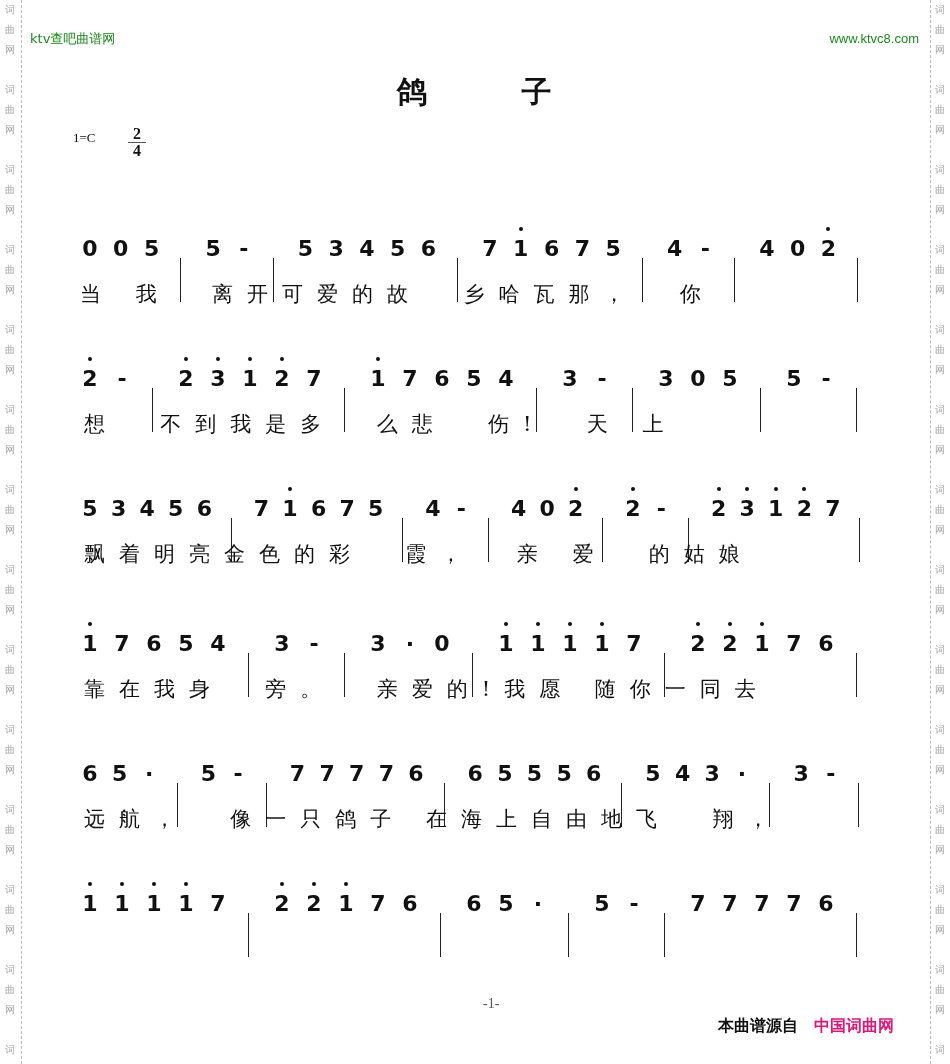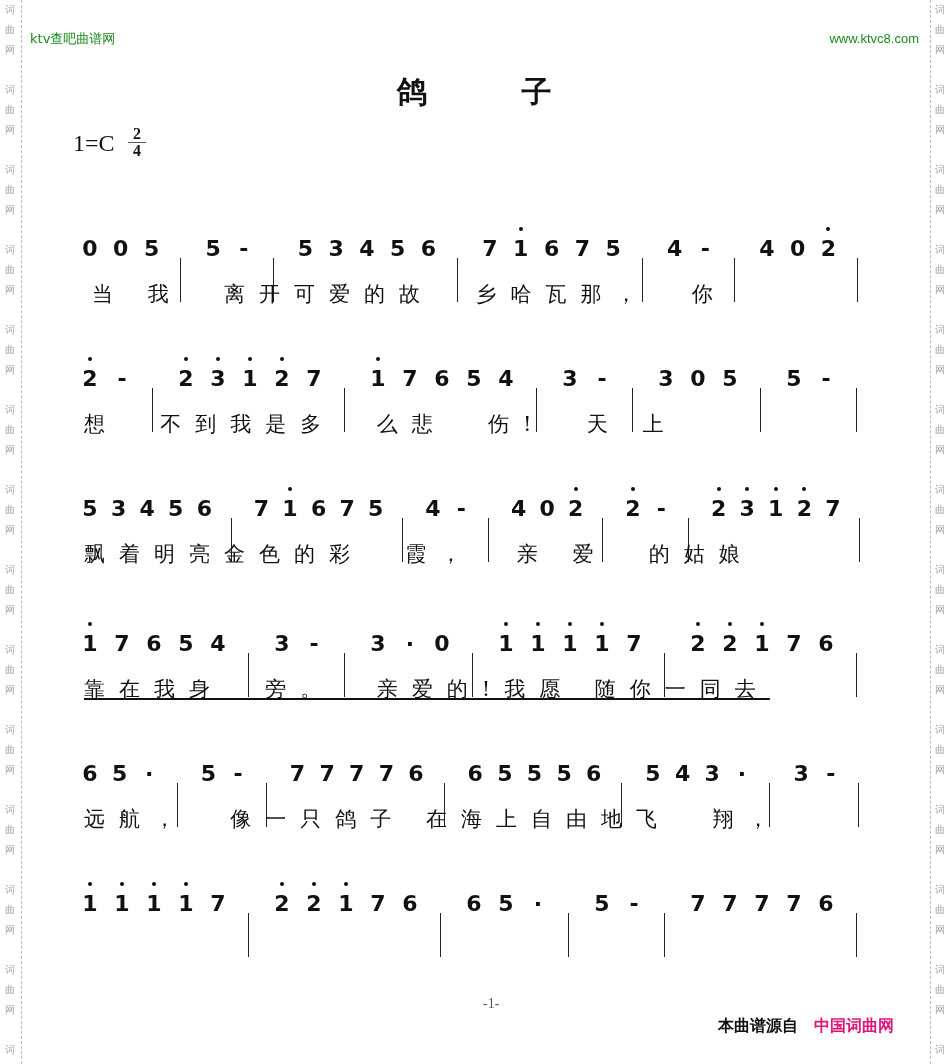--- a/index.html
+++ b/index.html
@@ -7,21 +7,21 @@
   .side{position:absolute;top:0;width:16px;height:1064px;font-size:10px;line-height:20px;color:#aaa;text-align:center;}
   .side.left{left:2px;}
   .side.right{right:2px;}
   .side span{display:block;}
   .dash{position:absolute;top:0;height:1064px;border-left:1px dashed #bbb;}
   .dash.left{left:21px;}
   .dash.right{left:930px;}
   .wm-left{position:absolute;left:30px;top:30px;font-size:13px;color:#1a8a1a;}
   .wm-right{position:absolute;right:31px;top:31px;font-size:13px;color:#1a8a1a;font-family:"Liberation Sans",sans-serif;}
   .title{position:absolute;left:397px;top:72px;font-size:30px;font-weight:bold;letter-spacing:42px;font-family:"DejaVu Sans",sans-serif;}
-  .key{position:absolute;left:73px;top:130px;font-size:24px;font-family:"Liberation Serif",serif;}
+  .key{position:absolute;left:73px;top:130px;font-size:13px;font-family:"Liberation Serif",serif;}
   .timesig{position:absolute;left:128px;top:126px;width:18px;text-align:center;font-family:"Liberation Serif",serif;font-weight:bold;font-size:16px;line-height:16px;}
   .timesig .num{border-bottom:1px solid #555;}
   .credits{position:absolute;left:752px;top:100px;font-size:16px;line-height:33px;letter-spacing:5px;}
   .credits div{white-space:pre;}
   .row{position:absolute;left:80px;width:805px;height:120px;}
   .notes{position:absolute;left:0;top:34px;height:30px;width:100%;}
   .note{position:absolute;top:0;width:20px;text-align:center;font-weight:bold;font-size:22px;font-family:"DejaVu Sans",sans-serif;line-height:30px;}
   .note .dot{position:absolute;left:8px;top:-7px;width:4px;height:4px;border-radius:2px;background:#111;}
   .bar{position:absolute;top:24px;width:1px;height:44px;background:#222;}
   .lyric{position:absolute;top:80px;font-size:21px;letter-spacing:14px;white-space:pre;font-family:"DejaVu Serif",serif;}
@@ -182,21 +182,21 @@
         <div class="note" style="left: 523.077px;"><span>5</span></div>
         <div class="bar" style="left: 561.846px;"></div>
         <div class="note" style="left: 584.615px;"><span>4</span></div>
         <div class="note" style="left: 615.385px;"><span>-</span></div>
         <div class="bar" style="left: 654.154px;"></div>
         <div class="note" style="left: 676.923px;"><span>4</span></div>
         <div class="note" style="left: 707.692px;"><span>0</span></div>
         <div class="note" style="left: 738.462px;"><span>2</span><div class="dot"></div></div>
         <div class="bar" style="left: 777.231px;"></div>
       </div>
-      <div class="lyric" style="left: 12px;">当 我  离开可爱的故  乡哈瓦那，  你</div>
+      <div class="lyric" style="left: 0;">当 我  离开可爱的故  乡哈瓦那，  你</div>
     </div>
     <div class="row" style="top: 330px;">
       <div class="notes">
         <div class="note" style="left: 0px;"><span>2</span><div class="dot"></div></div>
         <div class="note" style="left: 32px;"><span>-</span></div>
         <div class="bar" style="left: 72px;"></div>
         <div class="note" style="left: 96px;"><span>2</span><div class="dot"></div></div>
         <div class="note" style="left: 128px;"><span>3</span><div class="dot"></div></div>
         <div class="note" style="left: 160px;"><span>1</span><div class="dot"></div></div>
         <div class="note" style="left: 192px;"><span>2</span><div class="dot"></div></div>
@@ -275,21 +275,21 @@
         <div class="note" style="left: 512px;"><span>1</span><div class="dot"></div></div>
         <div class="note" style="left: 544px;"><span>7</span></div>
         <div class="bar" style="left: 584px;"></div>
         <div class="note" style="left: 608px;"><span>2</span><div class="dot"></div></div>
         <div class="note" style="left: 640px;"><span>2</span><div class="dot"></div></div>
         <div class="note" style="left: 672px;"><span>1</span><div class="dot"></div></div>
         <div class="note" style="left: 704px;"><span>7</span></div>
         <div class="note" style="left: 736px;"><span>6</span></div>
         <div class="bar" style="left: 776px;"></div>
       </div>
-      <div class="lyric" style="left: 4px; text-decoration: underline;">靠在我身  旁。  亲爱的!我愿 随你一同去</div>
+      <div class="lyric" style="left: 4px;">靠在我身  旁。  亲爱的!我愿 随你一同去</div>
     </div>
     <div class="row" style="top: 725px;">
       <div class="notes">
         <div class="note" style="left: 0px;"><span>6</span></div>
         <div class="note" style="left: 29.6296px;"><span>5</span></div>
         <div class="note" style="left: 59.2593px;"><span>·</span></div>
         <div class="bar" style="left: 96.8889px;"></div>
         <div class="note" style="left: 118.519px;"><span>5</span></div>
         <div class="note" style="left: 148.148px;"><span>-</span></div>
         <div class="bar" style="left: 185.778px;"></div>

